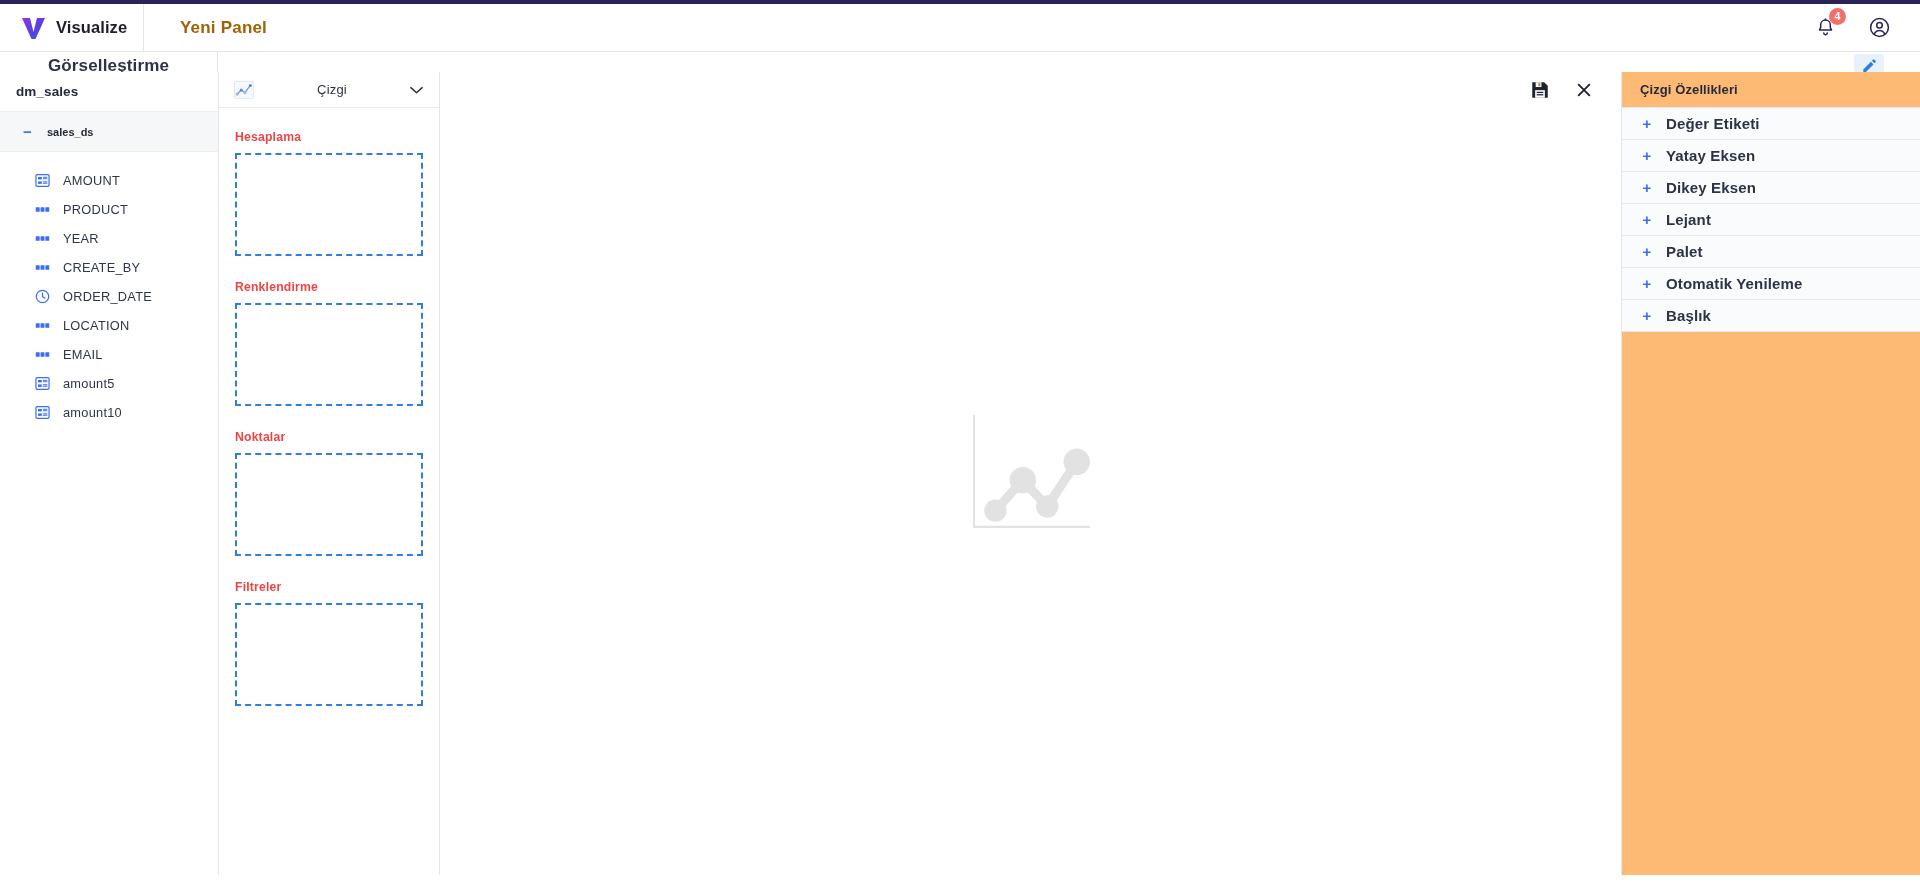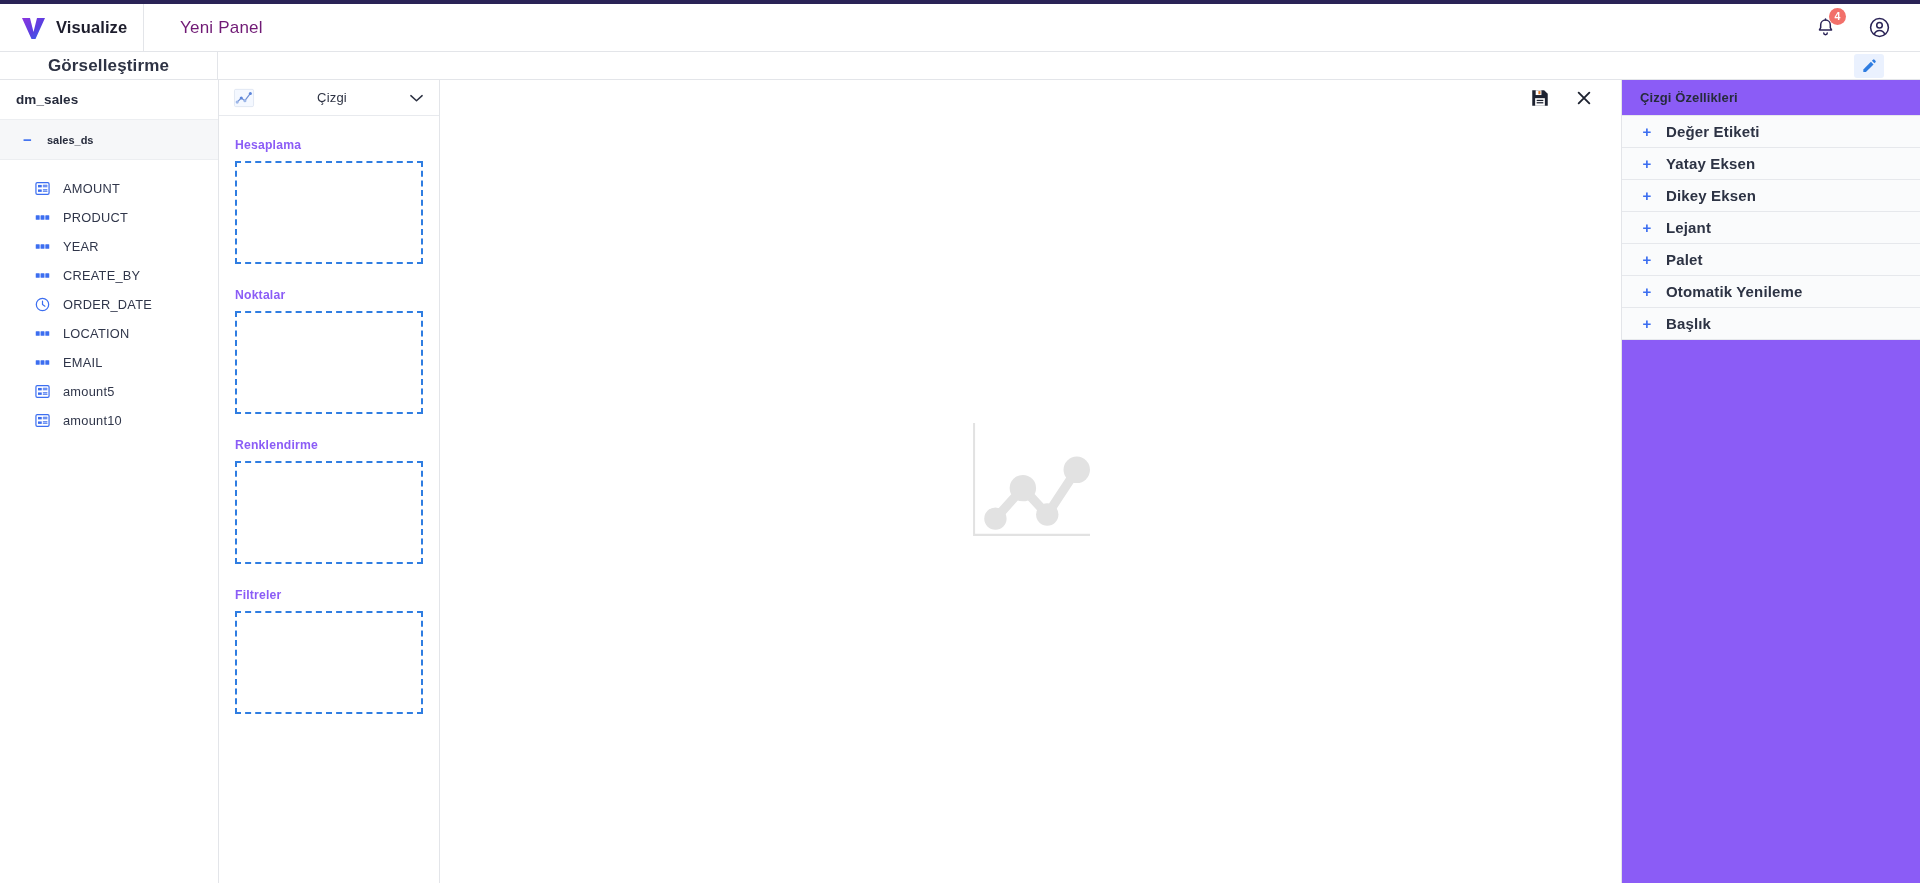--- a/index.html
+++ b/index.html
@@ -31,21 +31,21 @@
     display: flex; align-items: center; gap: 9px;
     padding-left: 20px;
     border-right: 1px solid #e3e5e9;
   }
   .logo-mark { width: 27px; height: 26px; flex: 0 0 auto; }
   .brand-name {
     font-size: 16.5px; font-weight: 700; letter-spacing: .1px;
     color: #1d1d2c;
   }
   .panel-title {
-    font-size: 17px; font-weight: 400; color: #701a75;
+    font-size: 17px; font-weight: 700; color: #a16207;
     padding-left: 36px; letter-spacing: .2px;
   }
   .topbar-right {
     margin-left: auto; display: flex; align-items: center;
     gap: 28px; padding-right: 28px;
   }
   .icon-btn {
     position: relative; width: 26px; height: 26px;
     display: flex; align-items: center; justify-content: center;
     cursor: pointer;
@@ -78,21 +78,21 @@
   .subbar-spacer { flex: 1 1 auto; height: 100%; }
   .edit-pencil-wrap {
     margin-right: 36px; width: 30px; height: 24px;
     background: #eaf1fe; border-radius: 3px;
     display: flex; align-items: center; justify-content: center;
     cursor: pointer;
   }
 
   
   .workspace {
-    position: absolute; top: 80px; left: 0;
+    position: absolute; top: 72px; left: 0;
     width: 1920px; height: 803px;
     display: flex;
   }
 
   
   .fields-panel {
     width: 219px; height: 100%;
     border-right: 1px solid #e3e5e9;
     background: #fff; flex: 0 0 auto;
   }
@@ -141,21 +141,21 @@
   }
   .ct-icon { width: 22px; height: 20px; flex: 0 0 auto; }
   .ct-label {
     flex: 1 1 auto; text-align: center;
     font-size: 13px; color: #2e3344; letter-spacing: .2px;
   }
   .ct-chevron { width: 16px; flex: 0 0 auto; color: #2c3142; }
   .shelves { padding: 22px 16px 0 16px; }
   .shelf { margin-bottom: 24px; }
   .shelf-label {
-    font-size: 12.2px; font-weight: 700; color: #8b5cf6;
+    font-size: 12.2px; font-weight: 700; color: #ef4444;
     margin-bottom: 9px; letter-spacing: .2px;
   }
   .dropzone {
     height: 103px;
     border: 2px dashed #2f7de1;
     background: #ffffff;
   }
   .dropzone.tall { height: 103px; }
 
   
@@ -175,21 +175,21 @@
   }
   .placeholder-wrap {
     position: absolute; inset: 0;
     display: flex; align-items: center; justify-content: center;
   }
   .placeholder-chart { width: 122px; height: 122px; opacity: 1; }
 
   
   .props-panel {
     width: 298px; height: 100%; flex: 0 0 auto;
-    background: #8b5cf6;
+    background: #fdba74;
   }
   .props-header {
     height: 36px; display: flex; align-items: center;
     padding-left: 18px; border-bottom: 1px solid #e6e8ec;
     font-size: 13px; font-weight: 700; color: #262b3c; letter-spacing: .1px;
   }
   .prop-row {
     height: 32px; display: flex; align-items: center; gap: 14px;
     padding-left: 20px;
     border-bottom: 1px solid #e6e8ec;
@@ -391,25 +391,25 @@
         </svg>
       </span>
     </div>
 
     <div class="shelves">
       <div class="shelf">
         <div class="shelf-label">Hesaplama</div>
         <div class="dropzone"></div>
       </div>
       <div class="shelf">
+        <div class="shelf-label">Renklendirme</div>
+        <div class="dropzone"></div>
+      </div>
+      <div class="shelf">
         <div class="shelf-label">Noktalar</div>
-        <div class="dropzone"></div>
-      </div>
-      <div class="shelf">
-        <div class="shelf-label">Renklendirme</div>
         <div class="dropzone"></div>
       </div>
       <div class="shelf">
         <div class="shelf-label">Filtreler</div>
         <div class="dropzone tall"></div>
       </div>
     </div>
   </div>
 
   <div class="canvas-area">

